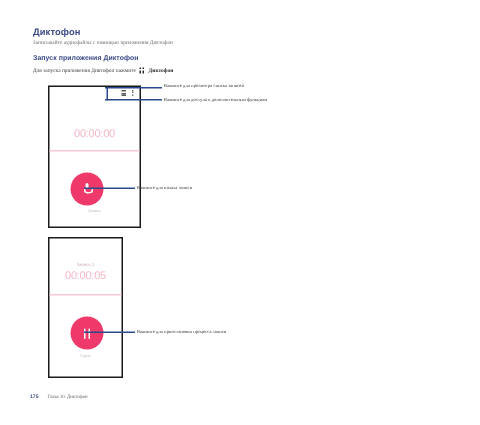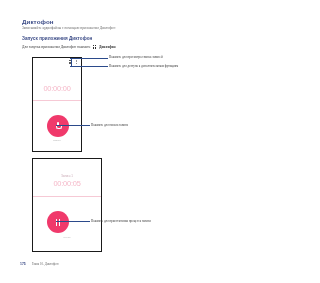--- a/index.html
+++ b/index.html
@@ -95,27 +95,27 @@
   
   .phone {
     position: absolute;
     border: 0.8px solid #1a1a1a;
     background: #ffffff;
     box-sizing: border-box;
   }
   #phone-one {
     left: 32px;
     top: 57px;
-    width: 50px;
+    width: 62px;
     height: 95px;
   }
   #phone-two {
     left: 32px;
     top: 158px;
-    width: 70px;
+    width: 50px;
     height: 94px;
   }
 
   .statusbar {
     position: absolute;
     right: 2.5px;
     top: 2px;
     display: flex;
     align-items: center;
     gap: 2.5px;

